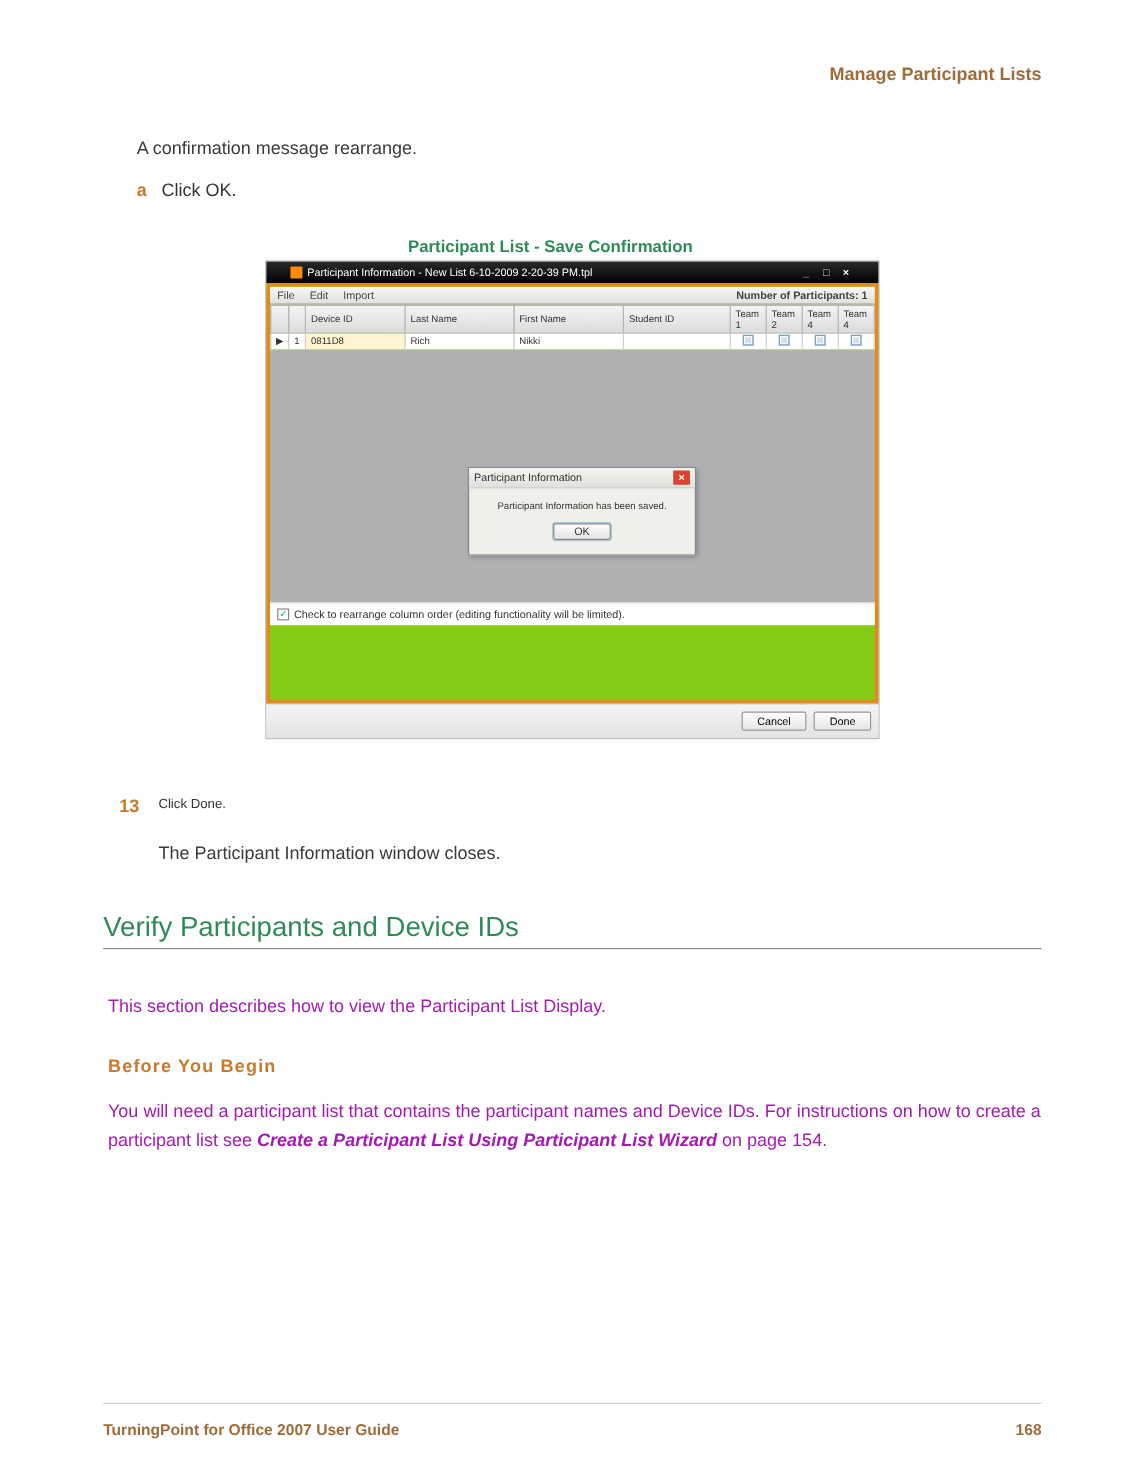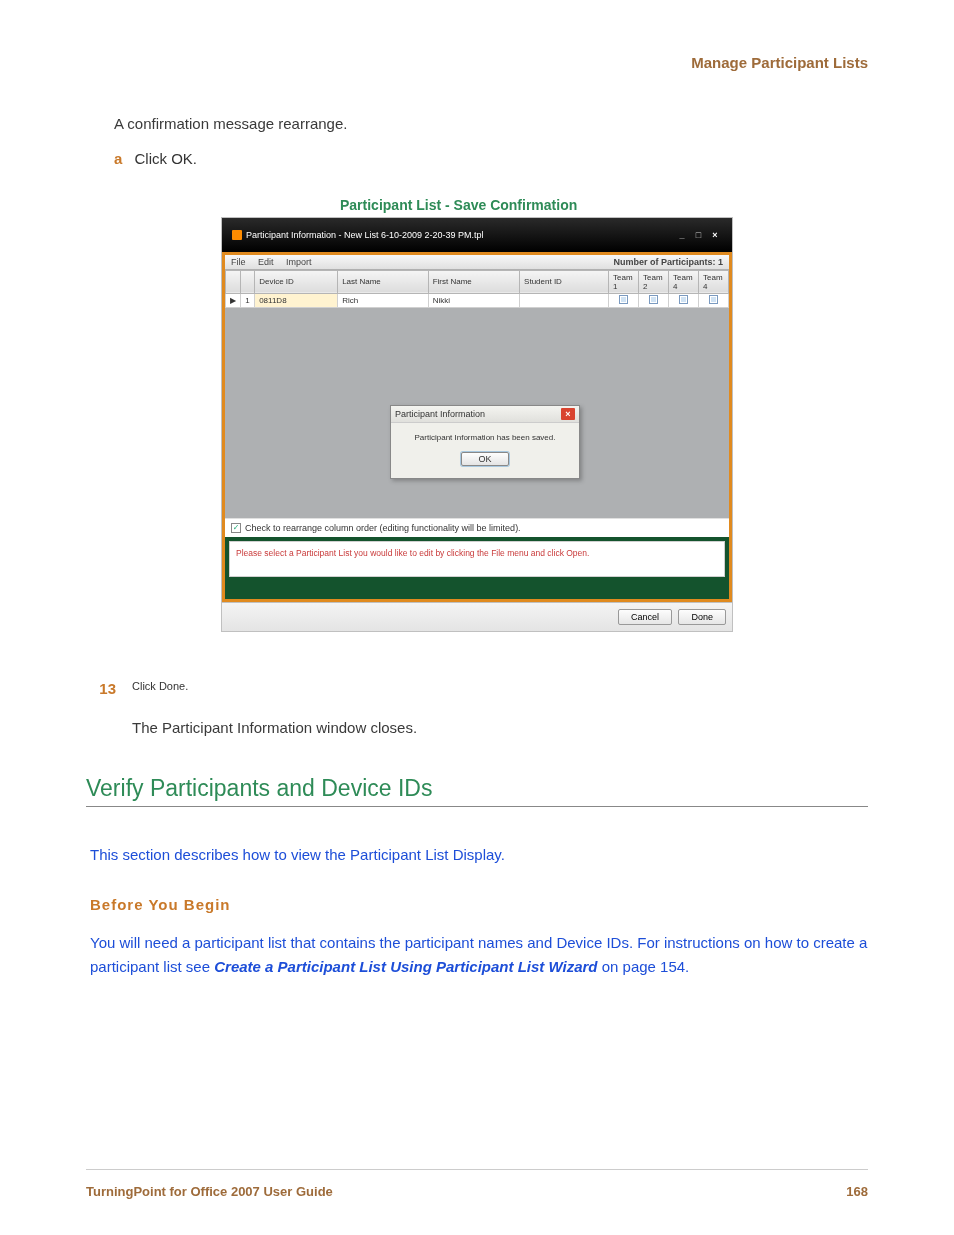--- a/index.html
+++ b/index.html
@@ -46,30 +46,30 @@
     border: 1px solid #c0c0c0;
     font-size: 9px;
     background: #f0f0f0;
   }
   .ss-titlebar {
     background: linear-gradient(#2a2a2a, #000);
     color: #fff;
     display: flex;
     align-items: center;
     justify-content: space-between;
-    padding: 2px 10px;
-    height: 34px;
+    padding: 2px 20px;
+    height: 18px;
   }
   .ss-titlebar-left { display: flex; align-items: center; gap: 4px; }
   .app-icon { width: 10px; height: 10px; background: #ff8c00; border-radius: 1px; }
   .ss-controls span { display:inline-block; width:14px; text-align:center; color:#ccc; font-weight:700; }
   .ss-controls .close { color: #fff; }
   .ss-inner {
     border: 3px solid #e08a1f;
-    background: #14532d;
+    background: #84cc16;
     position: relative;
     min-height: 350px;
   }
   .ss-menubar {
     background: linear-gradient(#f8f8f8, #e0e0e0);
     display: flex;
     justify-content: space-between;
     padding: 2px 6px;
     border-bottom: 1px solid #b0b0b0;
   }
@@ -189,21 +189,21 @@
   }
   .sub-heading {
     color:#c9792a;
     font-weight:700;
     font-size:15px;
     letter-spacing:1px;
     margin: 30px 0 18px 4px;
   }
   .para {
     font-size:15px;
-    color:#1d4ed8;
+    color:#a21caf;
     line-height:1.55;
     margin-left:4px;
   }
   .para strong { font-style: italic; font-weight:700; }
   .page-footer {
     position:absolute;
     bottom:36px;
     left:86px;
     right:86px;
     border-top:1px solid #ccc;
@@ -289,21 +289,20 @@
       <div class="ss-dialog-body">
         <div class="msg">Participant Information has been saved.</div>
         <span class="ss-ok-btn">OK</span>
       </div>
     </div>
 
     <div class="ss-bottom-check">
       <span class="checkbox">✓</span>
       <span>Check to rearrange column order (editing functionality will be limited).</span>
     </div>
-    <div class="ss-info-bar">Please select a Participant List you would like to edit by clicking the File menu and click Open.</div>
   </div>
   <div class="ss-footer">
     <button>Cancel</button>
     <button>Done</button>
   </div>
 </div>
 
 <div class="step-row">
   <div class="step-num">13</div>
   <div class="step-text">Click Done.</div>

